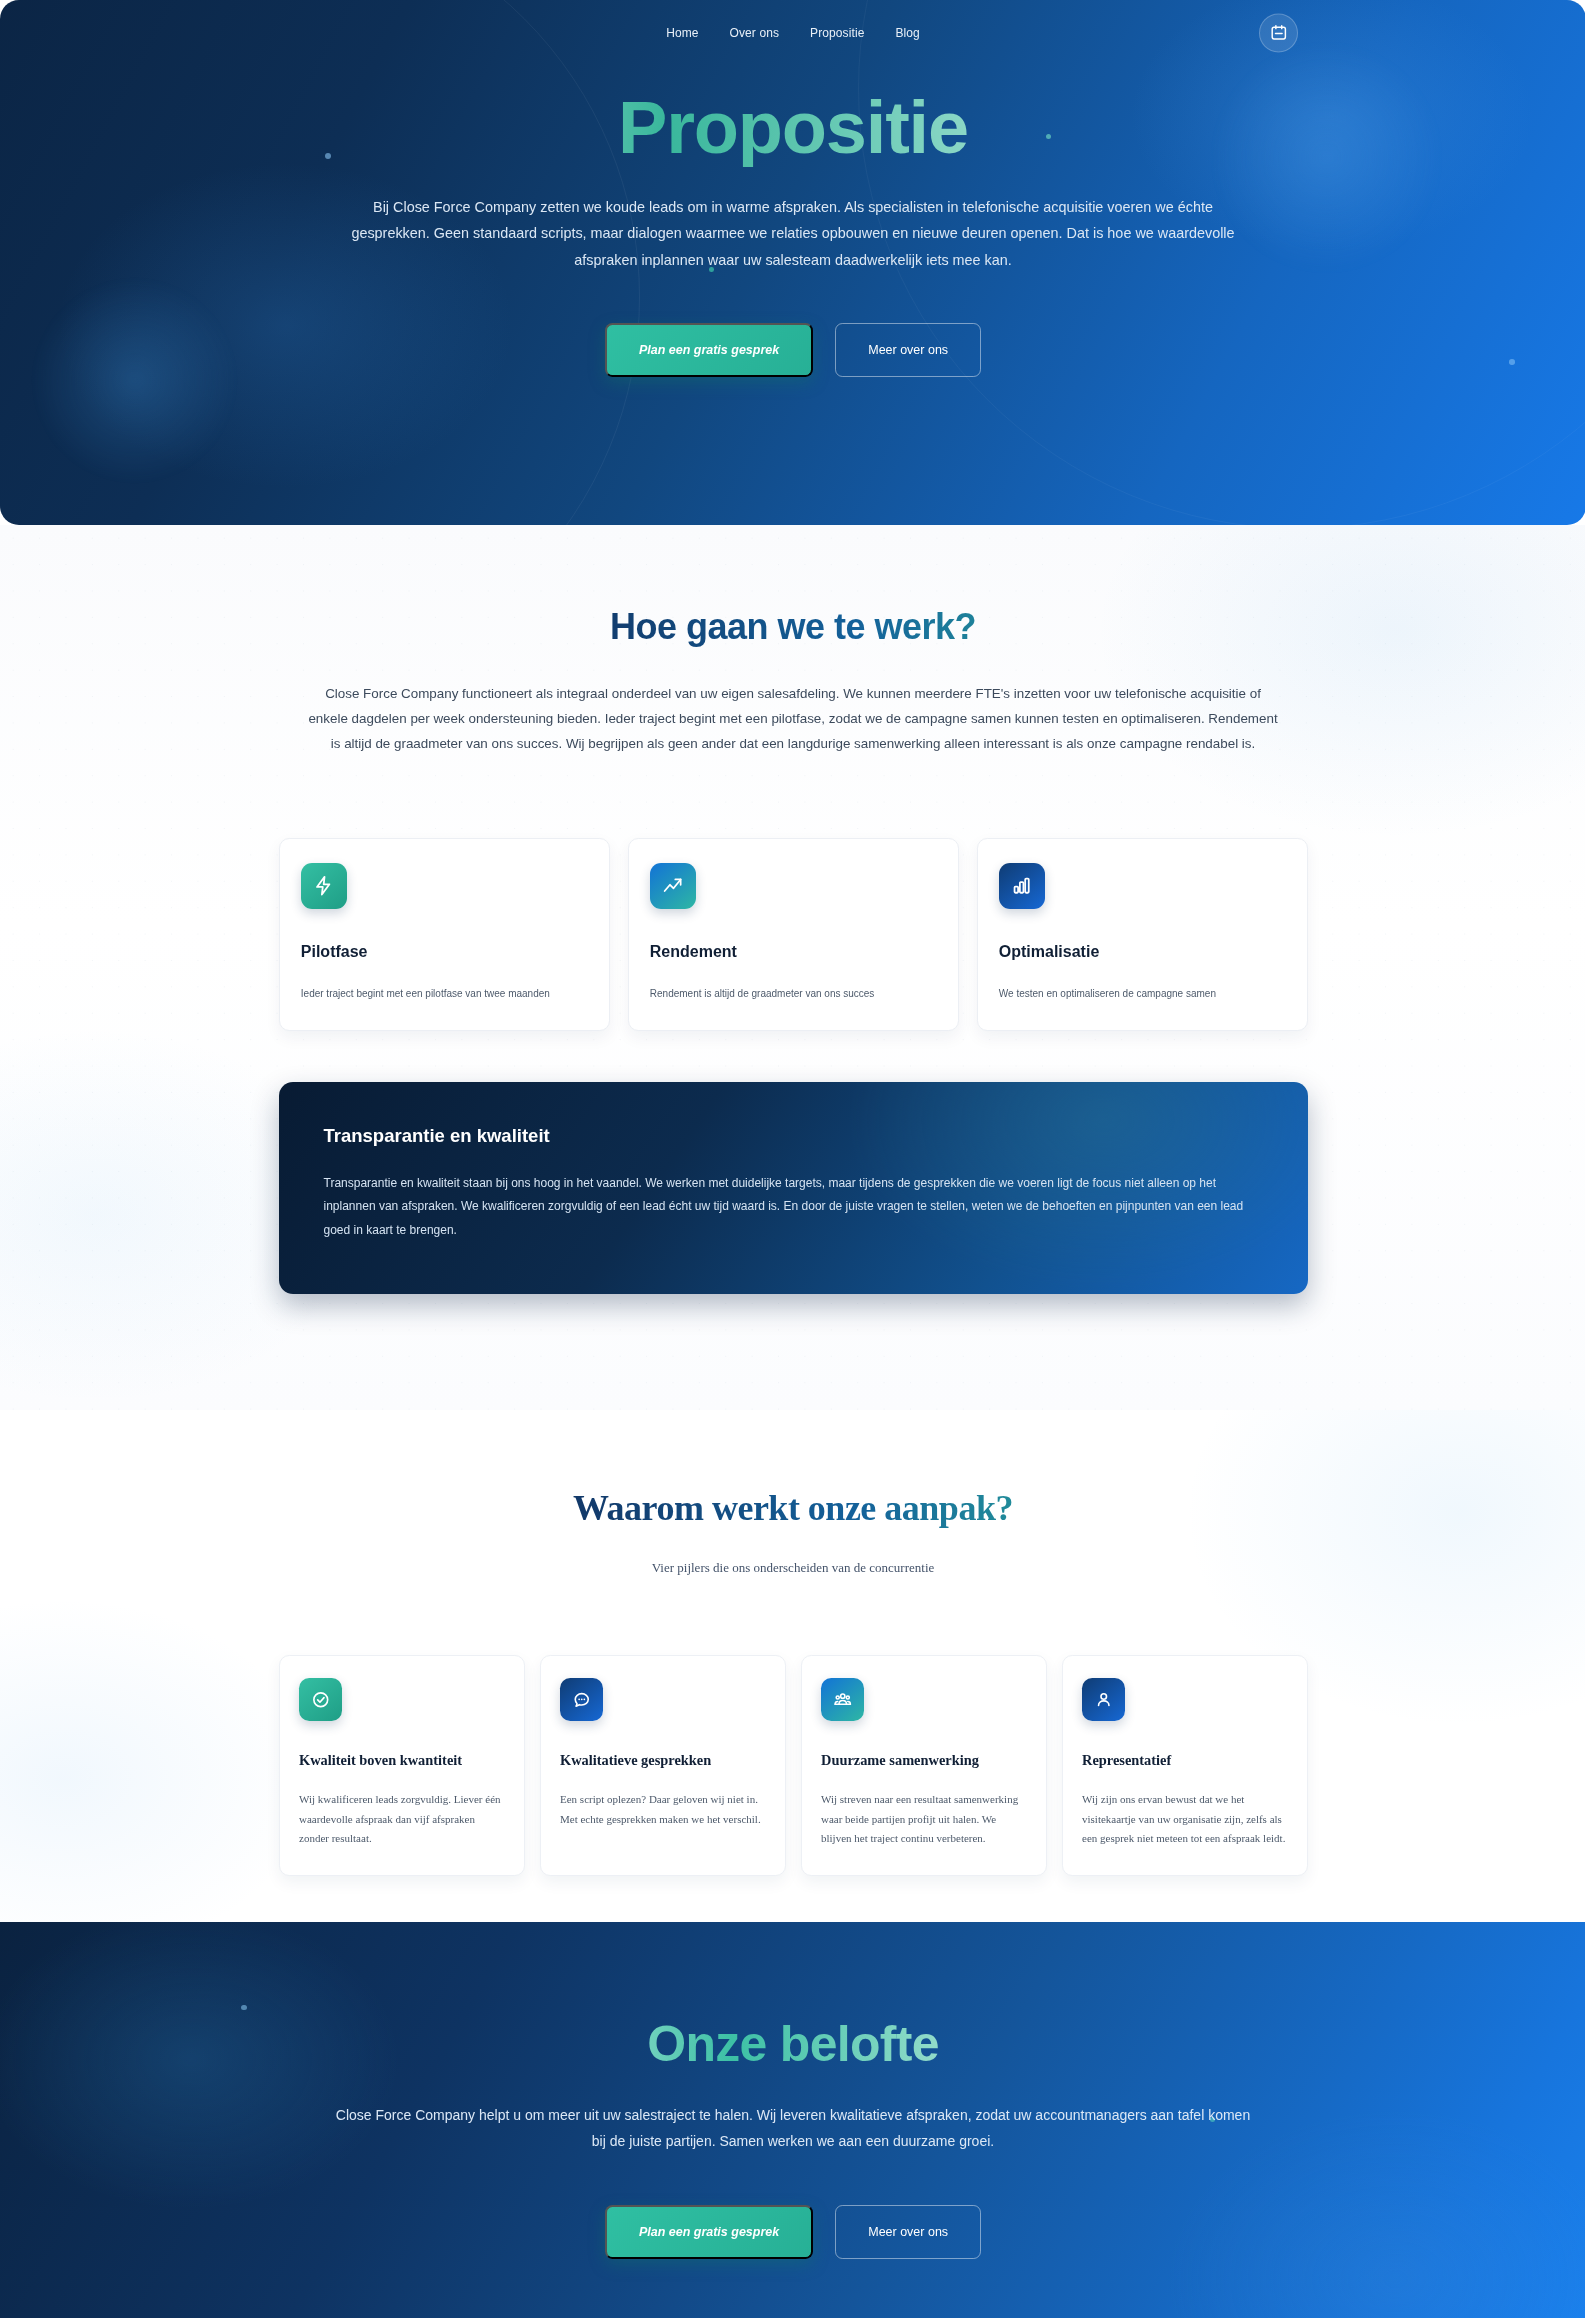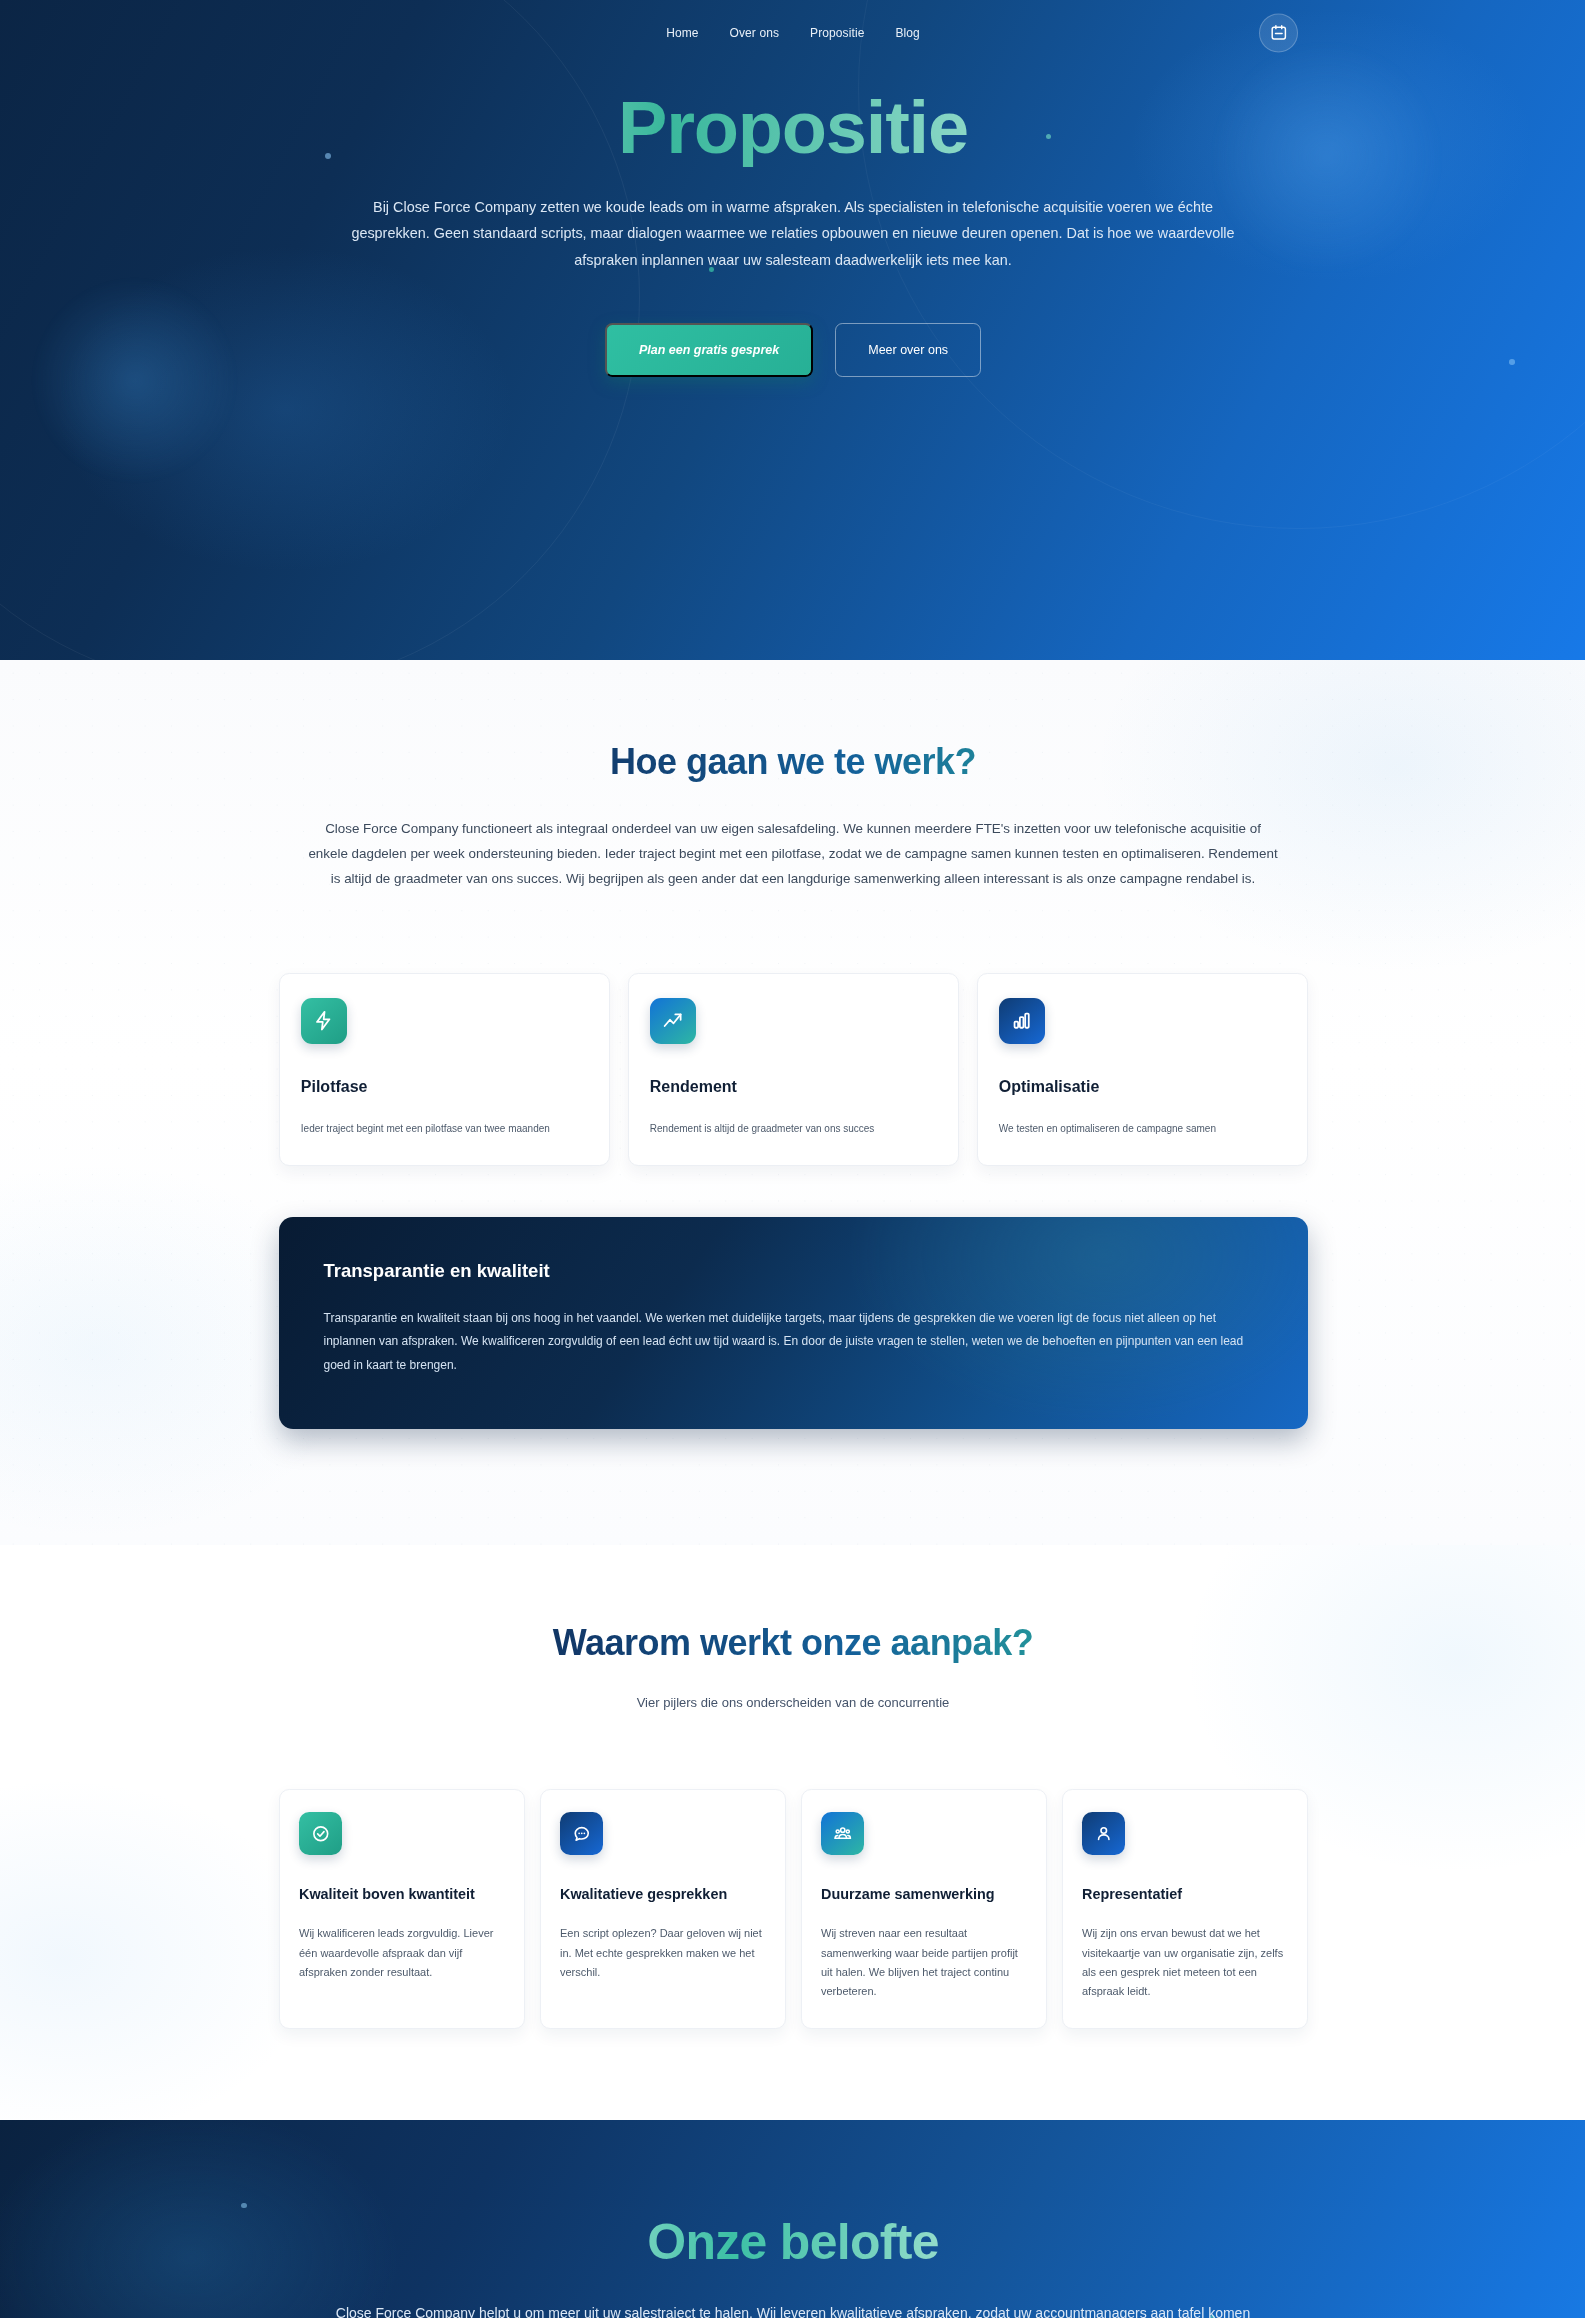--- a/index.html
+++ b/index.html
@@ -6,26 +6,27 @@
   html, body { width:1586px; }
   body {
     font-family:"Liberation Sans", sans-serif;
     background:#ffffff;
     -webkit-font-smoothing:antialiased;
   }
 
   
   .hero {
     position:relative;
-    height:660px;
+    height:525px;
     background:
       radial-gradient(ellipse 325px 232px at 18% 62%, rgba(40,110,180,.30), rgba(0,0,0,0) 70%),
       radial-gradient(ellipse 288px 195px at 84% 22%, rgba(70,150,230,.28), rgba(0,0,0,0) 70%),
       linear-gradient(118deg, #0b2545 0%, #0d2e55 22%, #11477f 48%, #1566c0 76%, #1779e8 100%);
     overflow:hidden;
+    border-radius:19px;
   }
   .hero-glow-a{position:absolute;left:28px;top:274px;width:213px;height:213px;border-radius:50%;
     background:radial-gradient(circle,rgba(60,140,210,.30),rgba(0,0,0,0) 68%);filter:blur(2.8px);}
   .hero-glow-b{position:absolute;left:1206px;top:37px;width:241px;height:241px;border-radius:50%;
     background:radial-gradient(circle,rgba(80,160,235,.26),rgba(0,0,0,0) 68%);filter:blur(2.8px);}
   .hero-arc{position:absolute;left:-148px;top:-97px;width:788px;height:788px;border-radius:50%;
     border:0.9px solid rgba(255,255,255,.055);}
   .hero-arc2{position:absolute;left:858px;top:-352px;width:881px;height:881px;border-radius:50%;
     border:0.9px solid rgba(255,255,255,.045);}
   .dot{position:absolute;border-radius:50%;}
@@ -90,25 +91,26 @@
     background:
       radial-gradient(ellipse 362px 241px at 80% 18%, rgba(45,120,150,.35), rgba(0,0,0,0) 70%),
       linear-gradient(125deg,#081b33 0%,#0c2b4e 38%,#11518f 72%,#1668c4 100%);
     box-shadow:0 12px 28px rgba(12,35,70,.3);
   }
   .panel-title{color:#fff;font-size:18.5px;font-weight:bold;position:relative;z-index:2;}
   .panel-text{margin-top:25px;color:#d5e3f2;font-size:12px;line-height:1.95;position:relative;z-index:2;}
 
   
   .sec-why{
-    position:relative;padding:77px 0 91px;overflow:hidden;
+    position:relative;padding:77px 0 46px;overflow:hidden;
     background:
       radial-gradient(ellipse 380px 297px at 92% 20%, rgba(120,190,240,.11), rgba(0,0,0,0) 72%),
       radial-gradient(ellipse 352px 250px at 4% 72%, rgba(120,185,240,.10), rgba(0,0,0,0) 72%),
       #ffffff;
+    font-family: Liberation Serif, serif;
   }
   .sub-lead{margin-top:31px;text-align:center;color:#44536a;font-size:13px;}
   .cards4{display:flex;gap:15px;margin-top:79px;align-items:stretch;}
   .card4{flex:1;background:#fff;border:0.5px solid #edf0f5;border-radius:10.2px;padding:22px 19.5px 27px;
     box-shadow:0 6.5px 15px rgba(25,45,80,.06);}
   .iconbox4{width:43px;height:43px;border-radius:10.2px;display:flex;align-items:center;justify-content:center;
     box-shadow:0 4.6px 10.2px rgba(20,50,90,.2);}
   .card4-title{margin-top:30px;font-size:14.4px;font-weight:bold;color:#101f35;line-height:1.32;}
   .card4-text{margin-top:20.4px;font-size:11px;line-height:1.74;color:#4d5a6b;}
 

